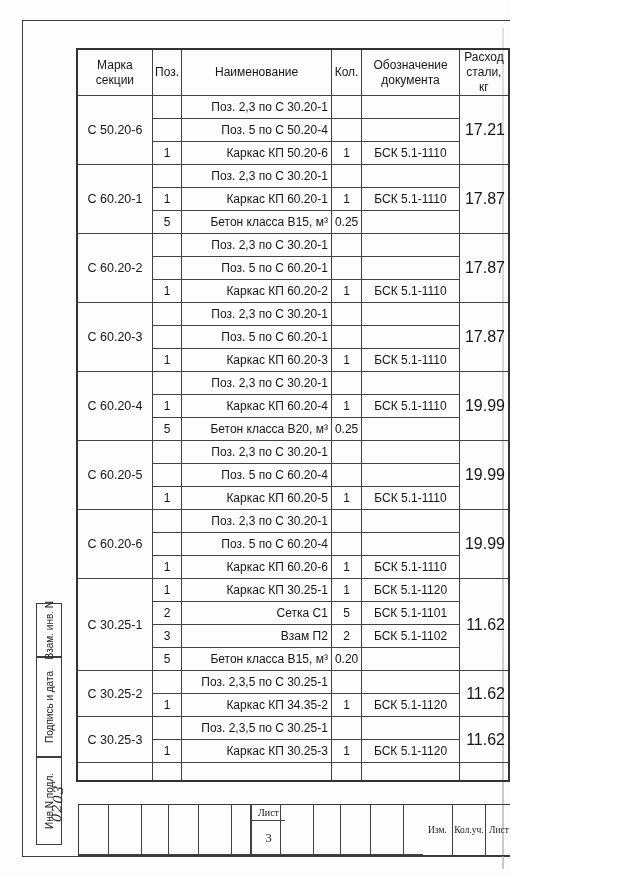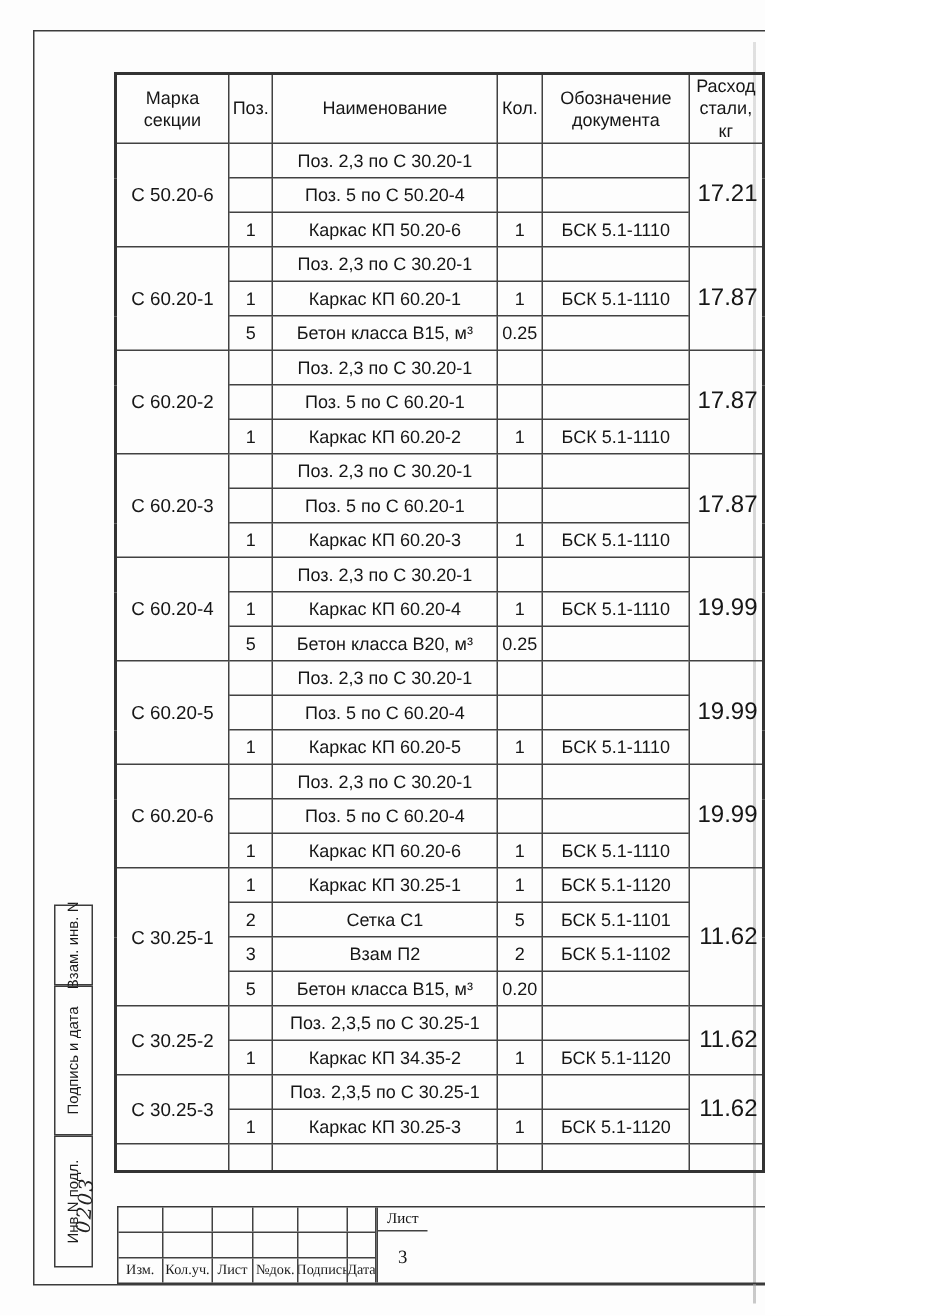--- a/index.html
+++ b/index.html
@@ -44,21 +44,21 @@
   }
   table.spec{border:2px solid #333;}
   table.spec th{
     height:45px;font-weight:normal;font-size:12px;
     text-align:center;white-space:normal;line-height:1.25;
     padding:0 2px;
   }
   table.spec td{height:23px;}
   td.c-mark{text-align:center;font-size:12.5px;}
   td.c-pos{text-align:center;}
-  td.c-name{text-align:center;padding-left:6px;}
+  td.c-name{text-align:right;padding-left:6px;}
   td.c-qty{text-align:center;padding:0 1px;}
   td.c-doc{text-align:center;}
   td.c-steel{text-align:right;font-size:16px;}
   tr.empty-row td{height:18px;}
   
   .side-cell{
     position:absolute;left:36px;width:26px;
     border:1.3px solid #3c3c3c;box-sizing:border-box;
     display:flex;align-items:center;justify-content:center;
   }
@@ -75,21 +75,21 @@
     font-family:"DejaVu Serif",serif;font-style:italic;
     font-size:13px;letter-spacing:1px;color:#222;
   }
   
   .titleblock{
     position:absolute;left:78px;top:804px;width:514px;height:52px;
     border:1.4px solid #383838;box-sizing:border-box;
     display:flex;
   }
   .revtable{
-    width:172px;height:100%;display:flex;flex-direction:column;
+    width:172px;height:100%;display:flex;flex-direction:row;
     border-right:1px solid #424242;box-sizing:border-box;
     font-family:"Liberation Serif",serif;
   }
   .revrow{flex:1;display:flex;border-bottom:1px solid #424242;box-sizing:border-box;}
   .revrow:last-child{border-bottom:none;}
   .revcell{
     border-right:1px solid #424242;box-sizing:border-box;
     display:flex;align-items:center;justify-content:center;
     font-size:9.5px;white-space:nowrap;overflow:hidden;color:#1b1b1b;
   }

